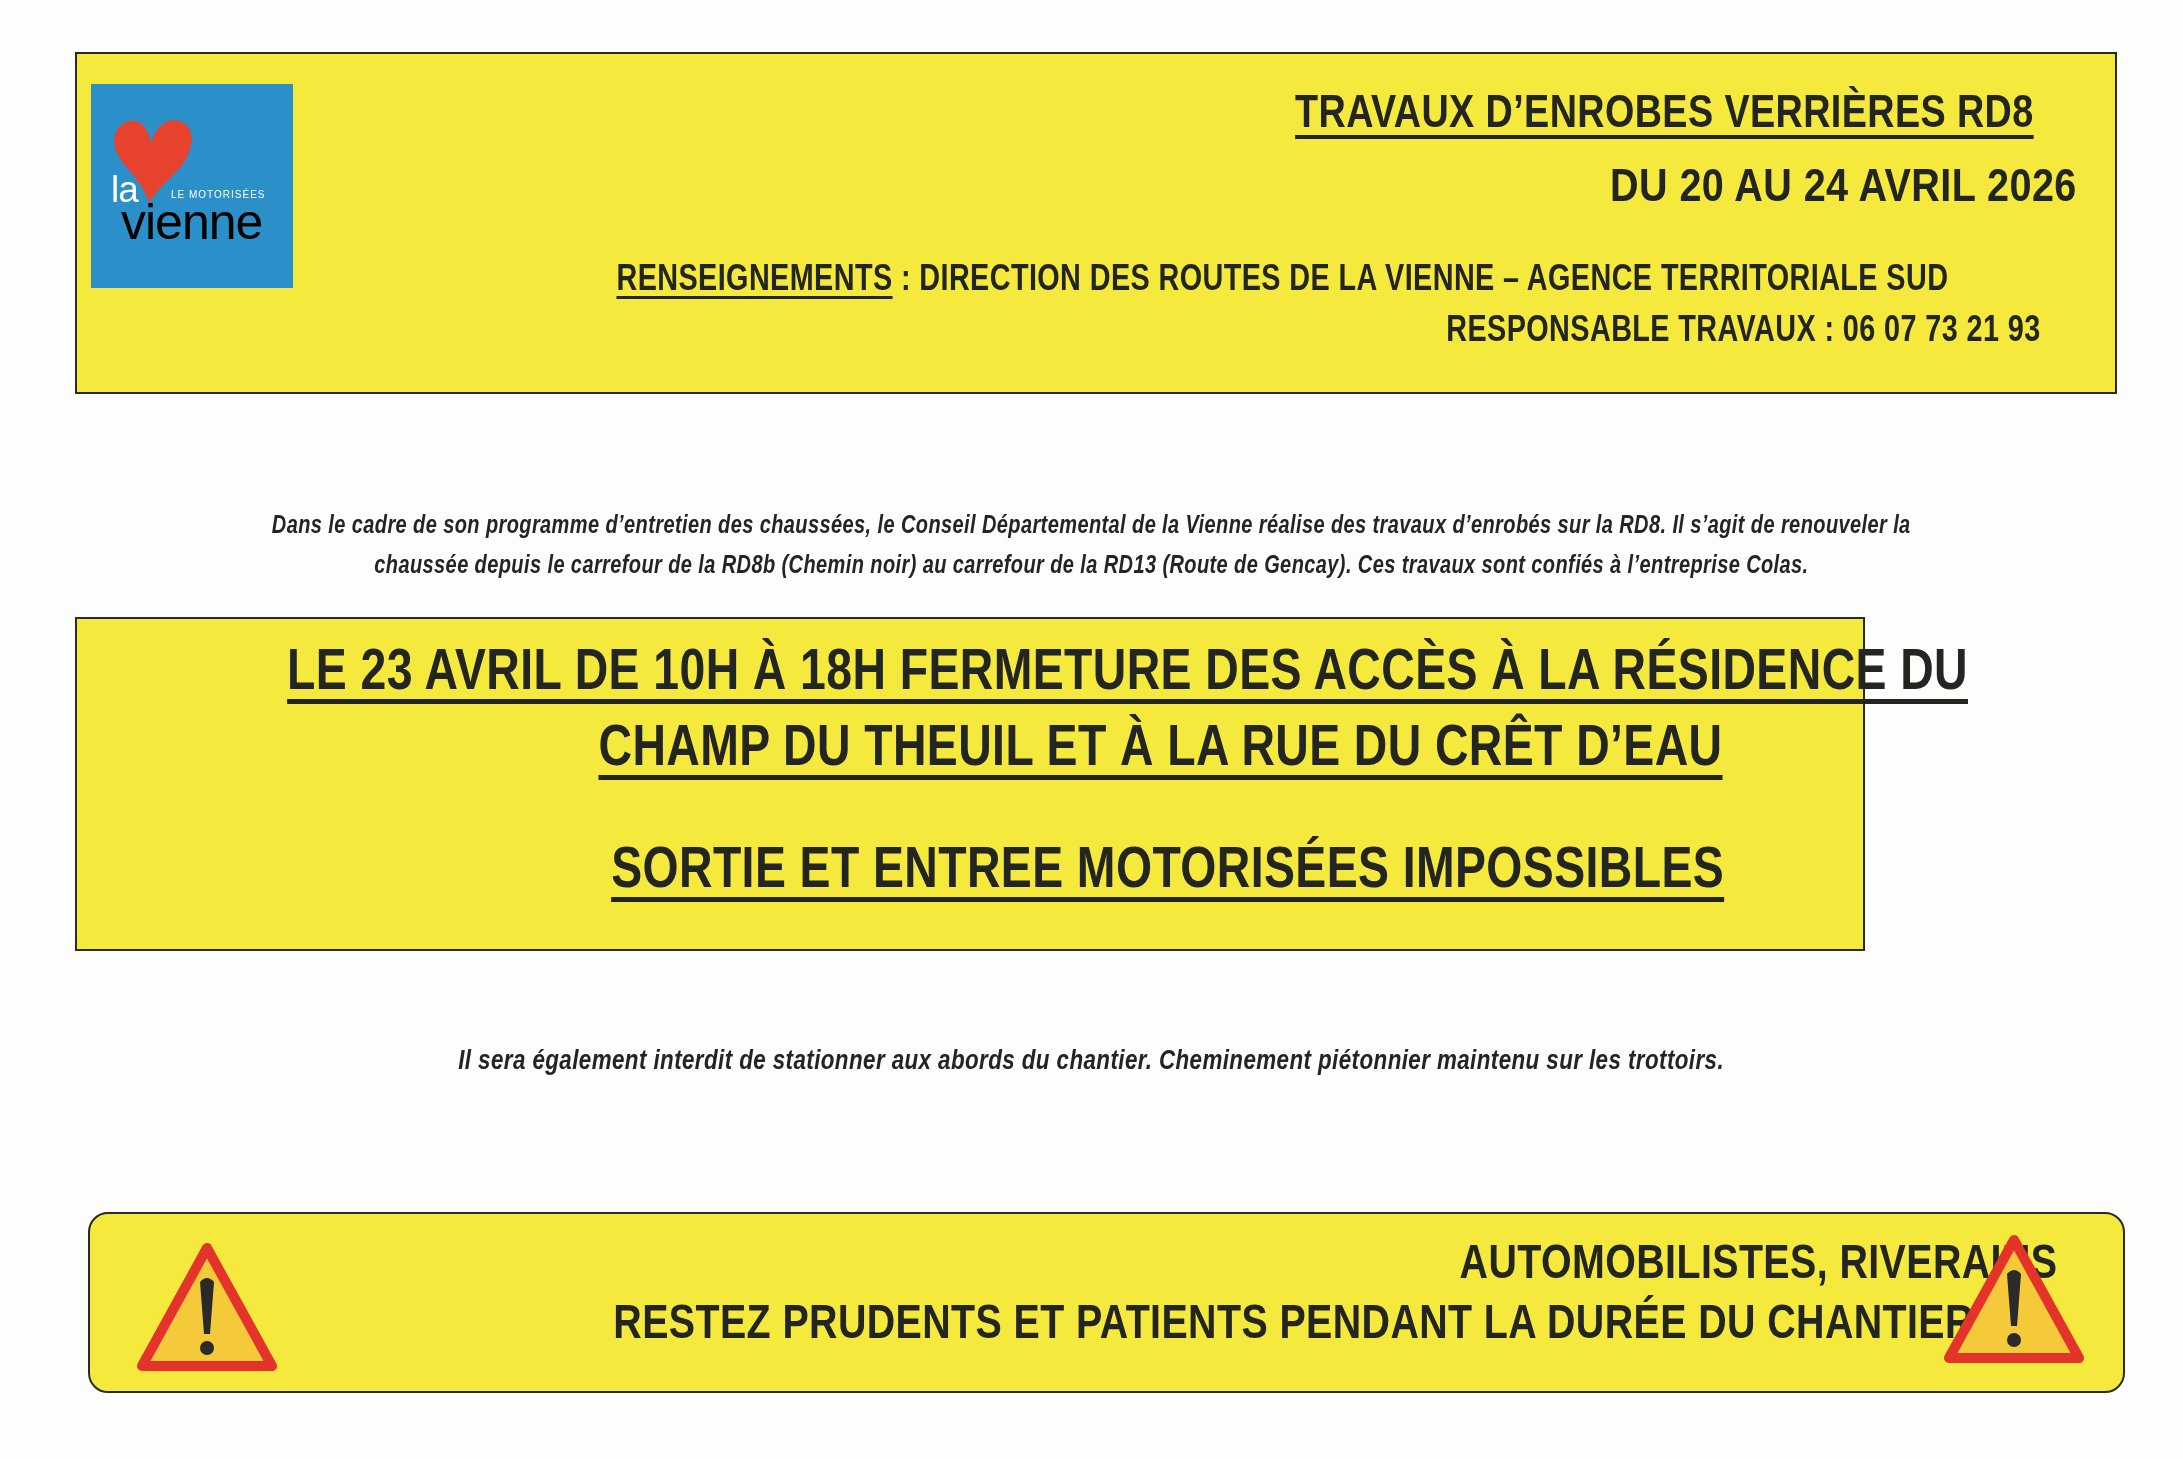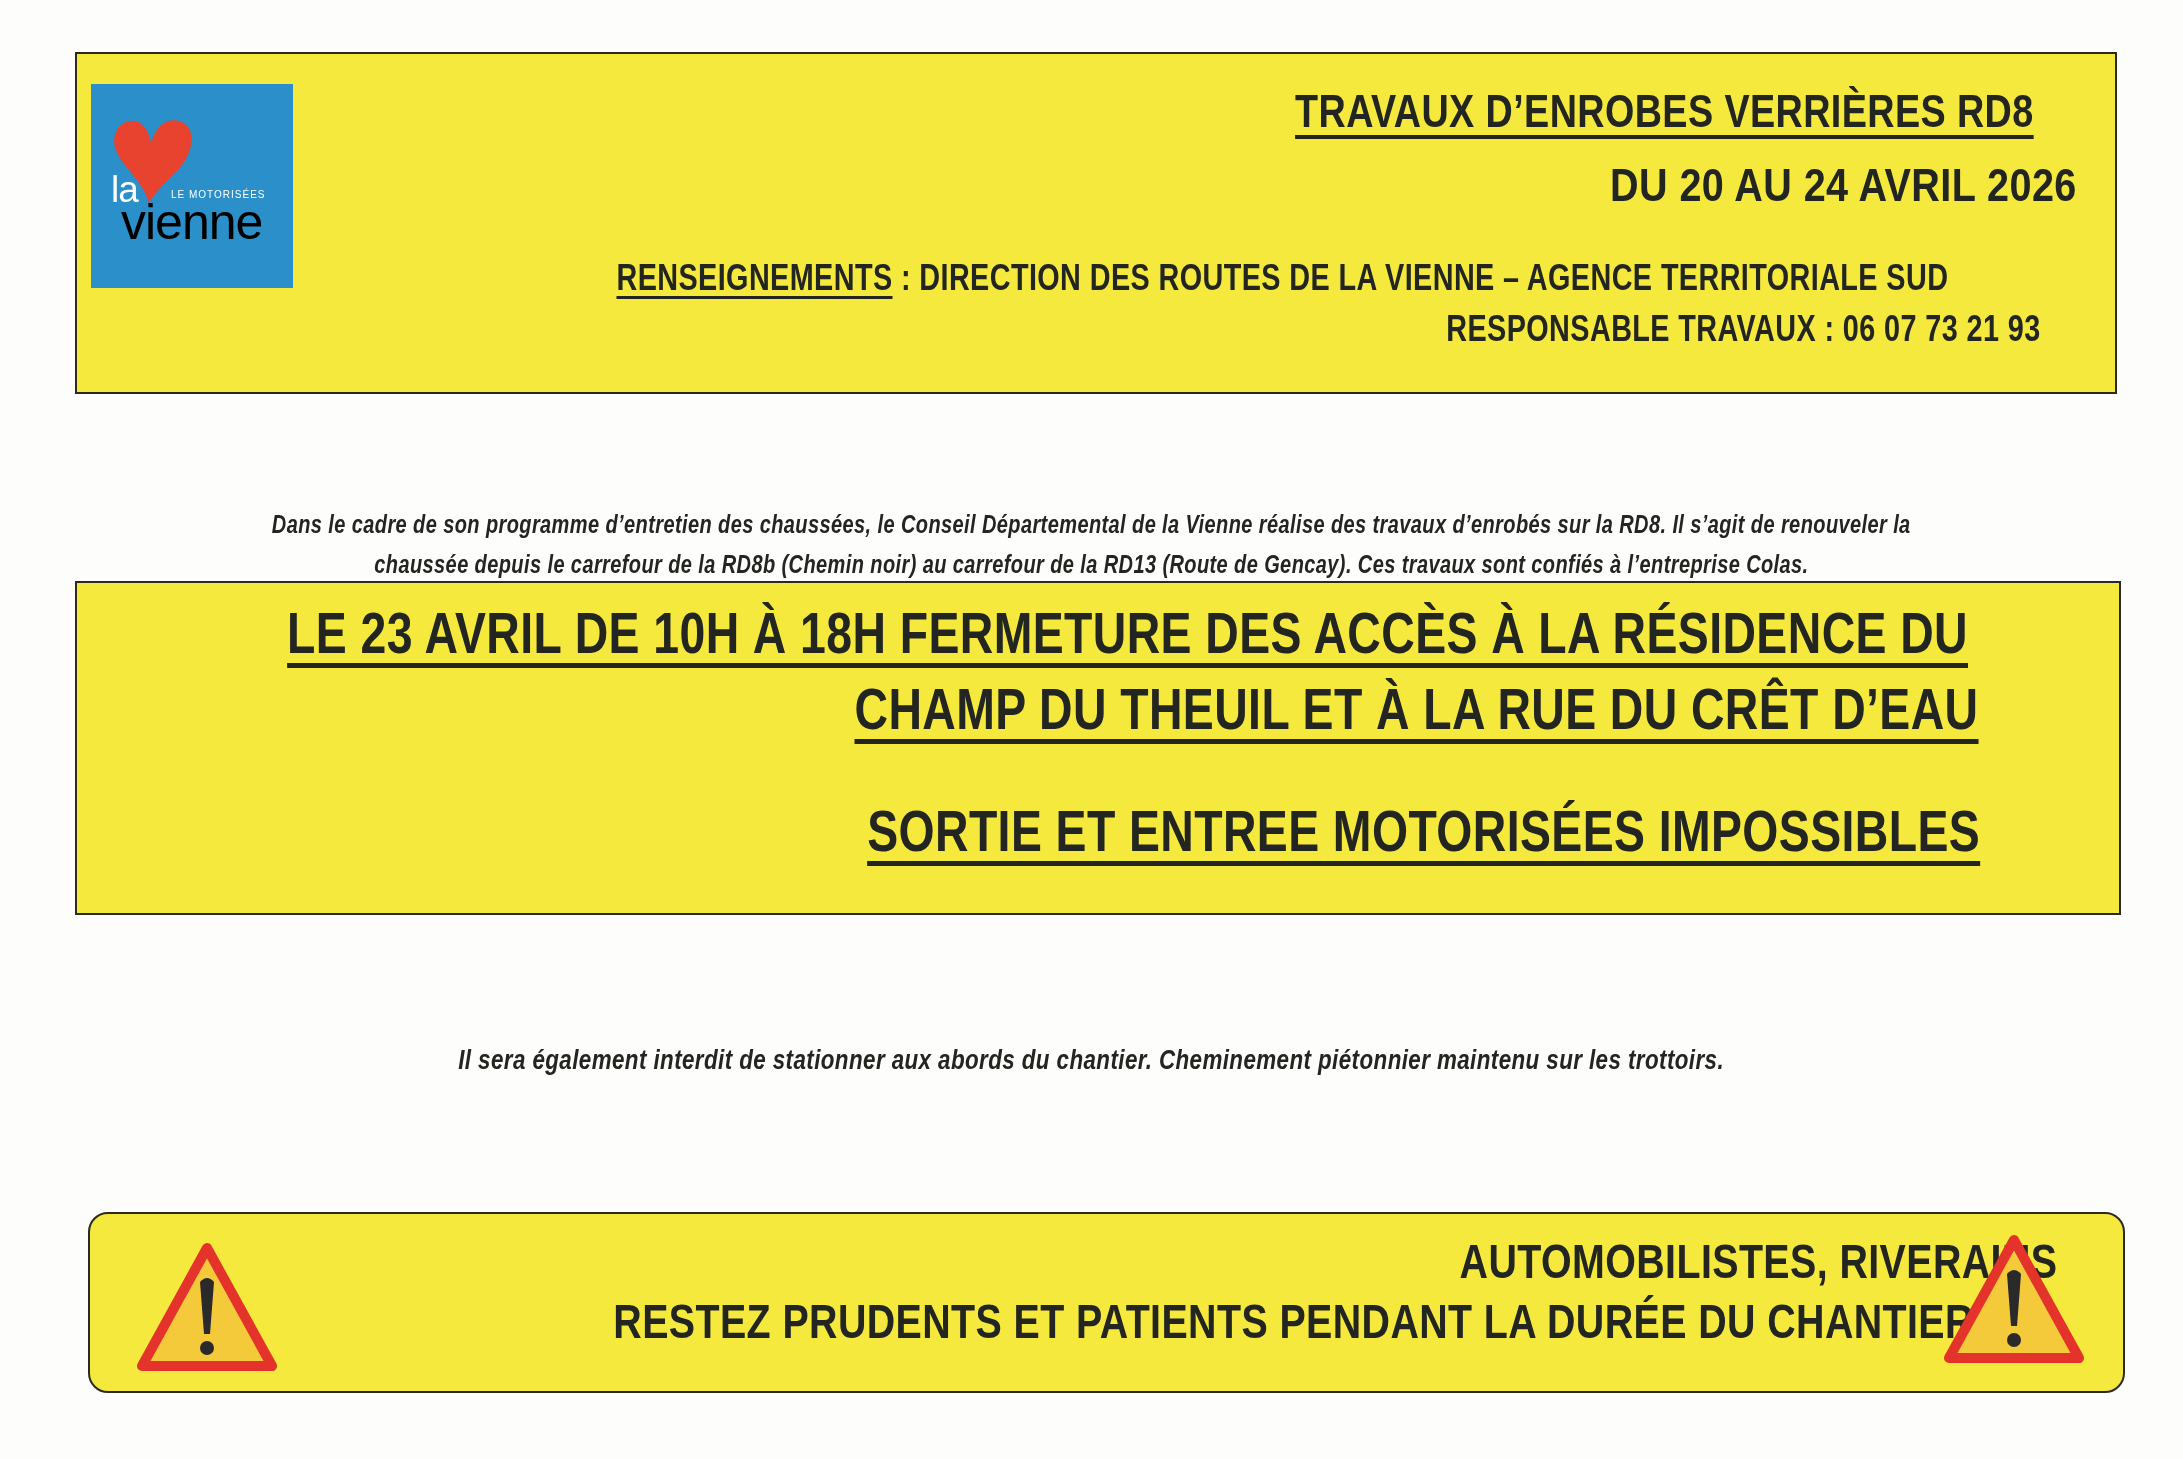--- a/index.html
+++ b/index.html
@@ -34,21 +34,21 @@
   #b1-phone { top: 254px; font-size: 36px; }
   #b1-phone .cond { transform: scaleX(0.80); }
 
   
   .para { position: absolute; left: 60px; right: 60px; text-align: center; font-style: italic; font-size: 25px; white-space: nowrap; margin-top: 40px; }
   .para .cond { font-weight: bold; transform: scaleX(0.80); }
   #para1 { top: 470px; }
   #para2 { top: 510px; }
 
   
-  #box2 { left: 75px; top: 581px; width: 2046px; height: 334px; }
+  #box2 { left: 75px; top: 617px; width: 1790px; height: 334px; }
   #b2-l1 { top: 16px; font-size: 58px; }
   #b2-l2 { top: 92px; font-size: 58px; margin-left: 44px; }
   #b2-l3 { top: 214px; font-size: 58px; }
   #box2 .cond { transform: scaleX(0.80); }
   #box2 .u { text-decoration-thickness: 5px; text-underline-offset: 10px; }
 
   
   #note { top: 1004px; font-size: 28px; }
 
   

